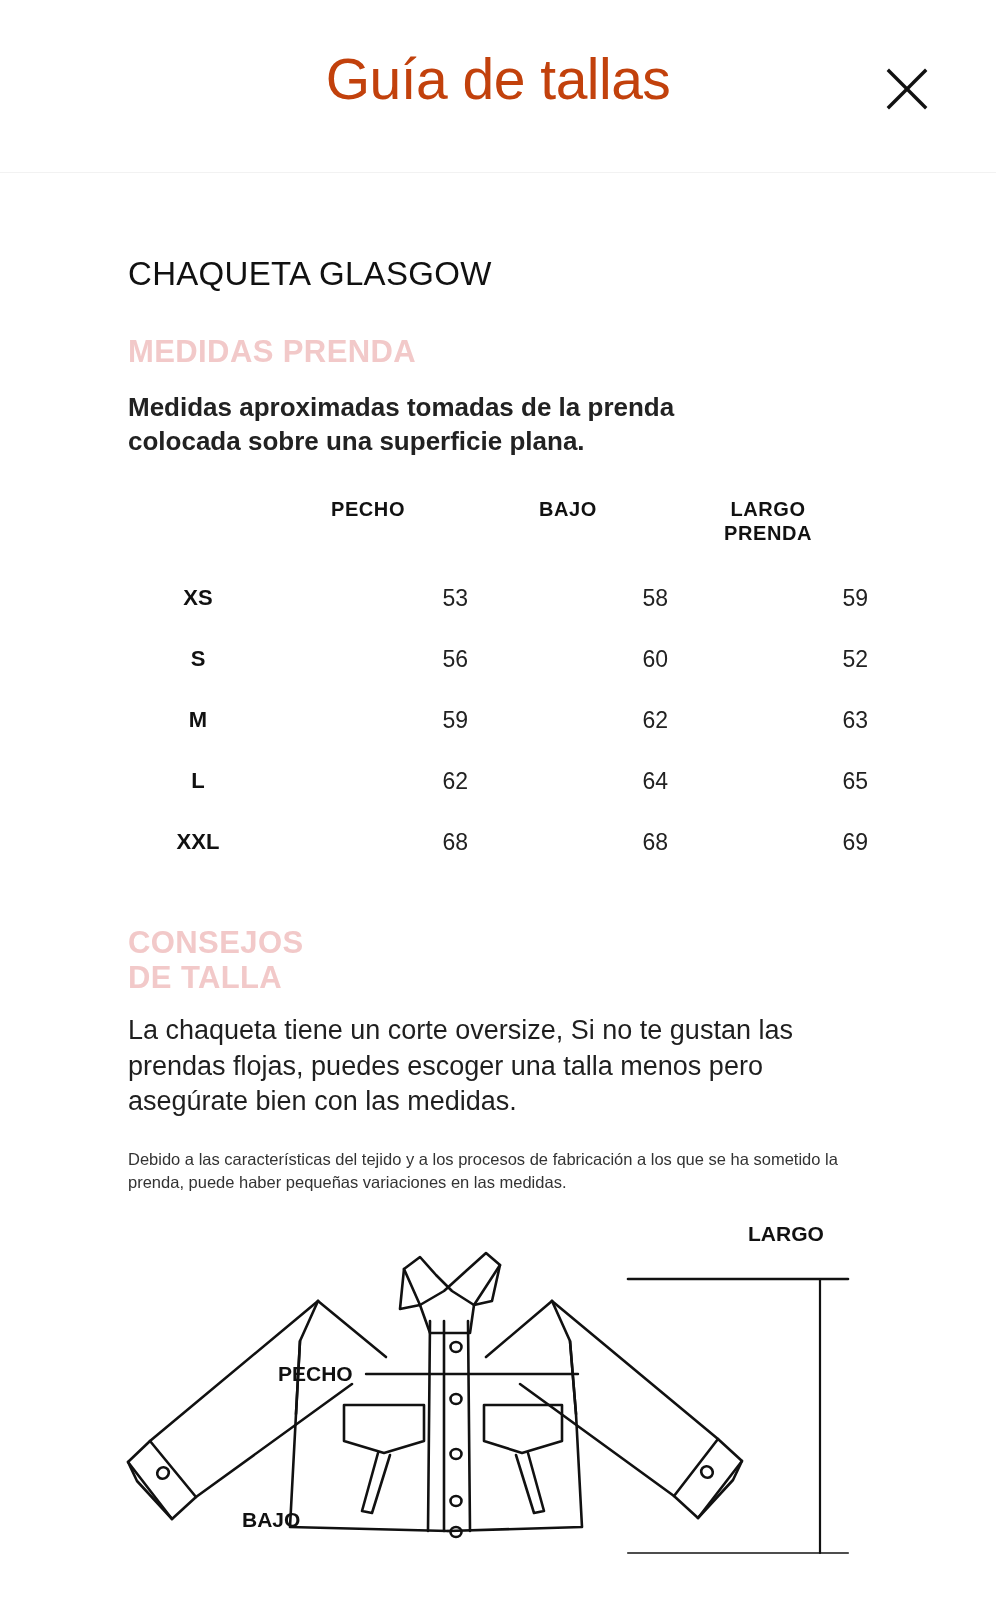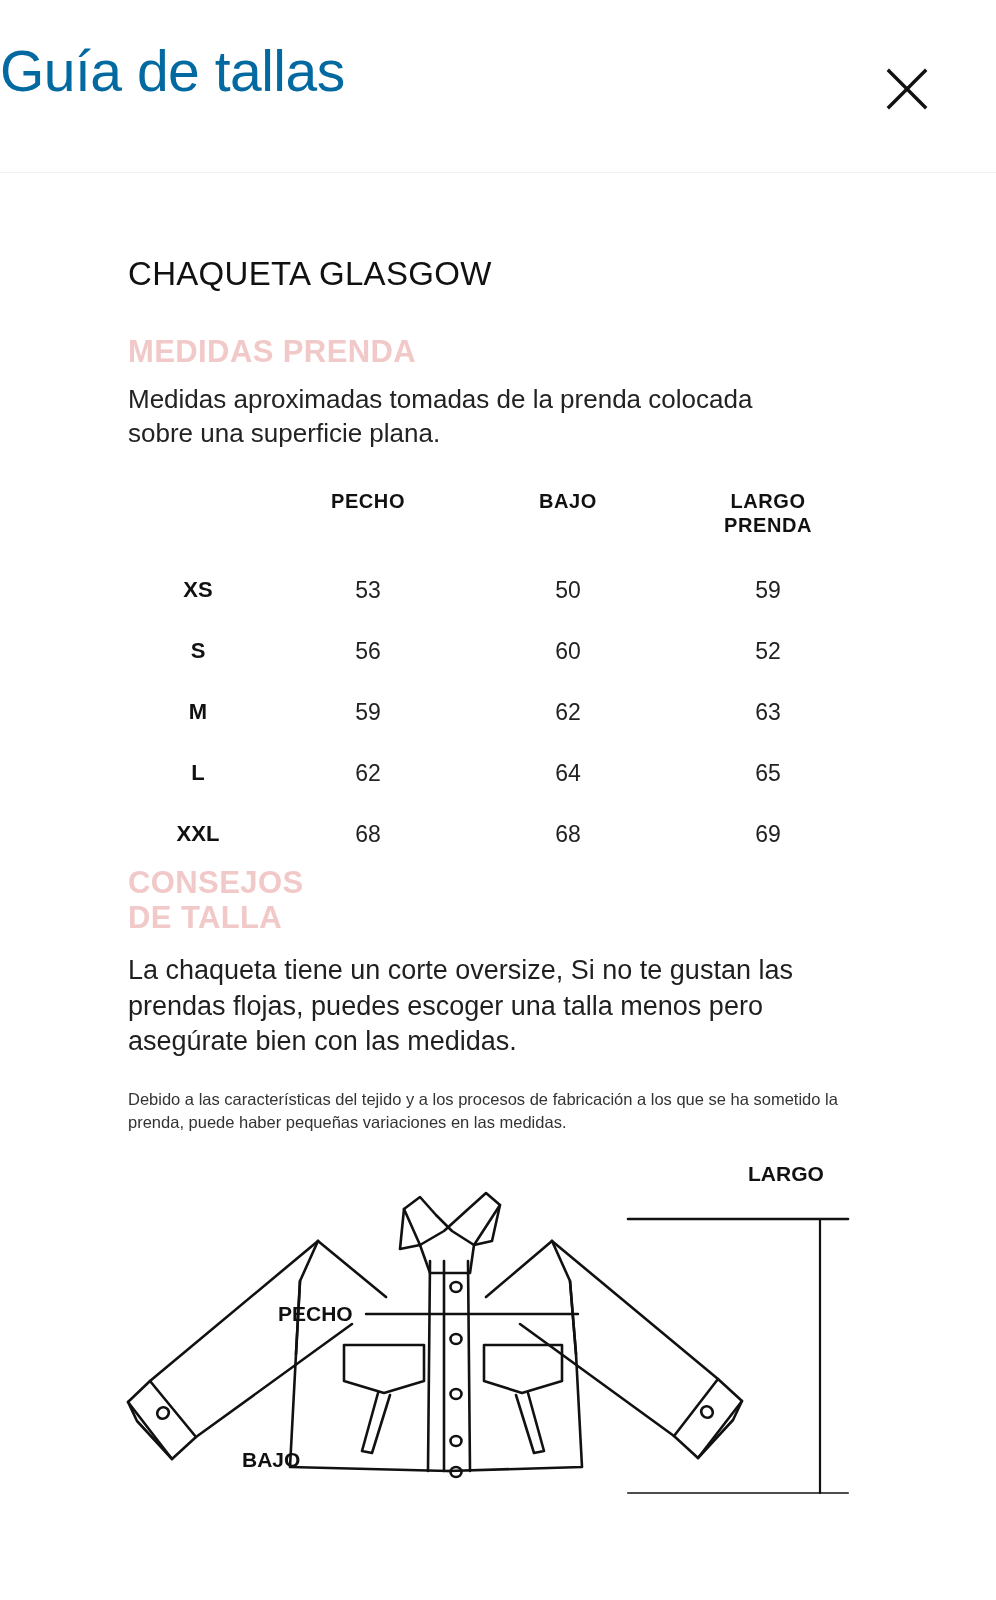--- a/index.html
+++ b/index.html
@@ -26,26 +26,26 @@
     height: 173px;
     width: 100%;
     border-bottom: 1px solid #f2f2f2;
     background: #ffffff;
   }
 
   .modal-title {
     position: absolute;
     left: 0;
     right: 0;
-    top: 38px;
-    text-align: left;
+    top: 46px;
+    text-align: center;
     font-size: 57px;
     font-weight: 400;
     letter-spacing: -0.5px;
-    color: #0369a1;
+    color: #c2410c;
     font-family: "Liberation Sans", sans-serif;
   }
 
   .close-button {
     position: absolute;
     right: 62px;
     top: 62px;
     width: 54px;
     height: 54px;
     cursor: pointer;
@@ -73,25 +73,25 @@
     margin-top: 42px;
     font-size: 31px;
     font-weight: 700;
     letter-spacing: 0.4px;
     line-height: 1.12;
     color: #f2c9c9;
     text-transform: uppercase;
   }
 
   .intro-text {
-    margin-top: 12px;
+    margin-top: 20px;
     font-size: 26px;
     line-height: 1.32;
     color: #222222;
-    font-weight: 400;
+    font-weight: 700;
     max-width: 640px;
   }
 
   
   .size-table {
     width: 100%;
     border-collapse: collapse;
     margin-top: 26px;
     table-layout: fixed;
   }
@@ -108,34 +108,35 @@
   }
 
   .size-table th.col-size {
     width: 140px;
     text-align: left;
   }
 
   .size-table td {
     font-size: 23px;
     color: #222222;
-    text-align: center;
+    text-align: right;
     padding: 17px 0;
     font-weight: 400;
   }
 
   .size-table td.cell-size {
     text-align: center;
     font-weight: 700;
     font-size: 22px;
     color: #111111;
   }
 
   
   .tips-heading {
+    margin-top: 52px;
     font-size: 31px;
     font-weight: 700;
     letter-spacing: 0.4px;
     line-height: 1.14;
     color: #f2c9c9;
     text-transform: uppercase;
     white-space: pre-line;
   }
 
   .tips-text {
@@ -204,21 +205,21 @@
           <th>PECHO</th>
           <th>BAJO</th>
           <th style="white-space:pre-line">LARGO
 PRENDA</th>
         </tr>
       </thead>
       <tbody>
         <tr>
           <td class="cell-size">XS</td>
           <td>53</td>
-          <td>50</td>
+          <td>58</td>
           <td>59</td>
         </tr>
         <tr>
           <td class="cell-size">S</td>
           <td>56</td>
           <td>60</td>
           <td>52</td>
         </tr>
         <tr>
           <td class="cell-size">M</td>

